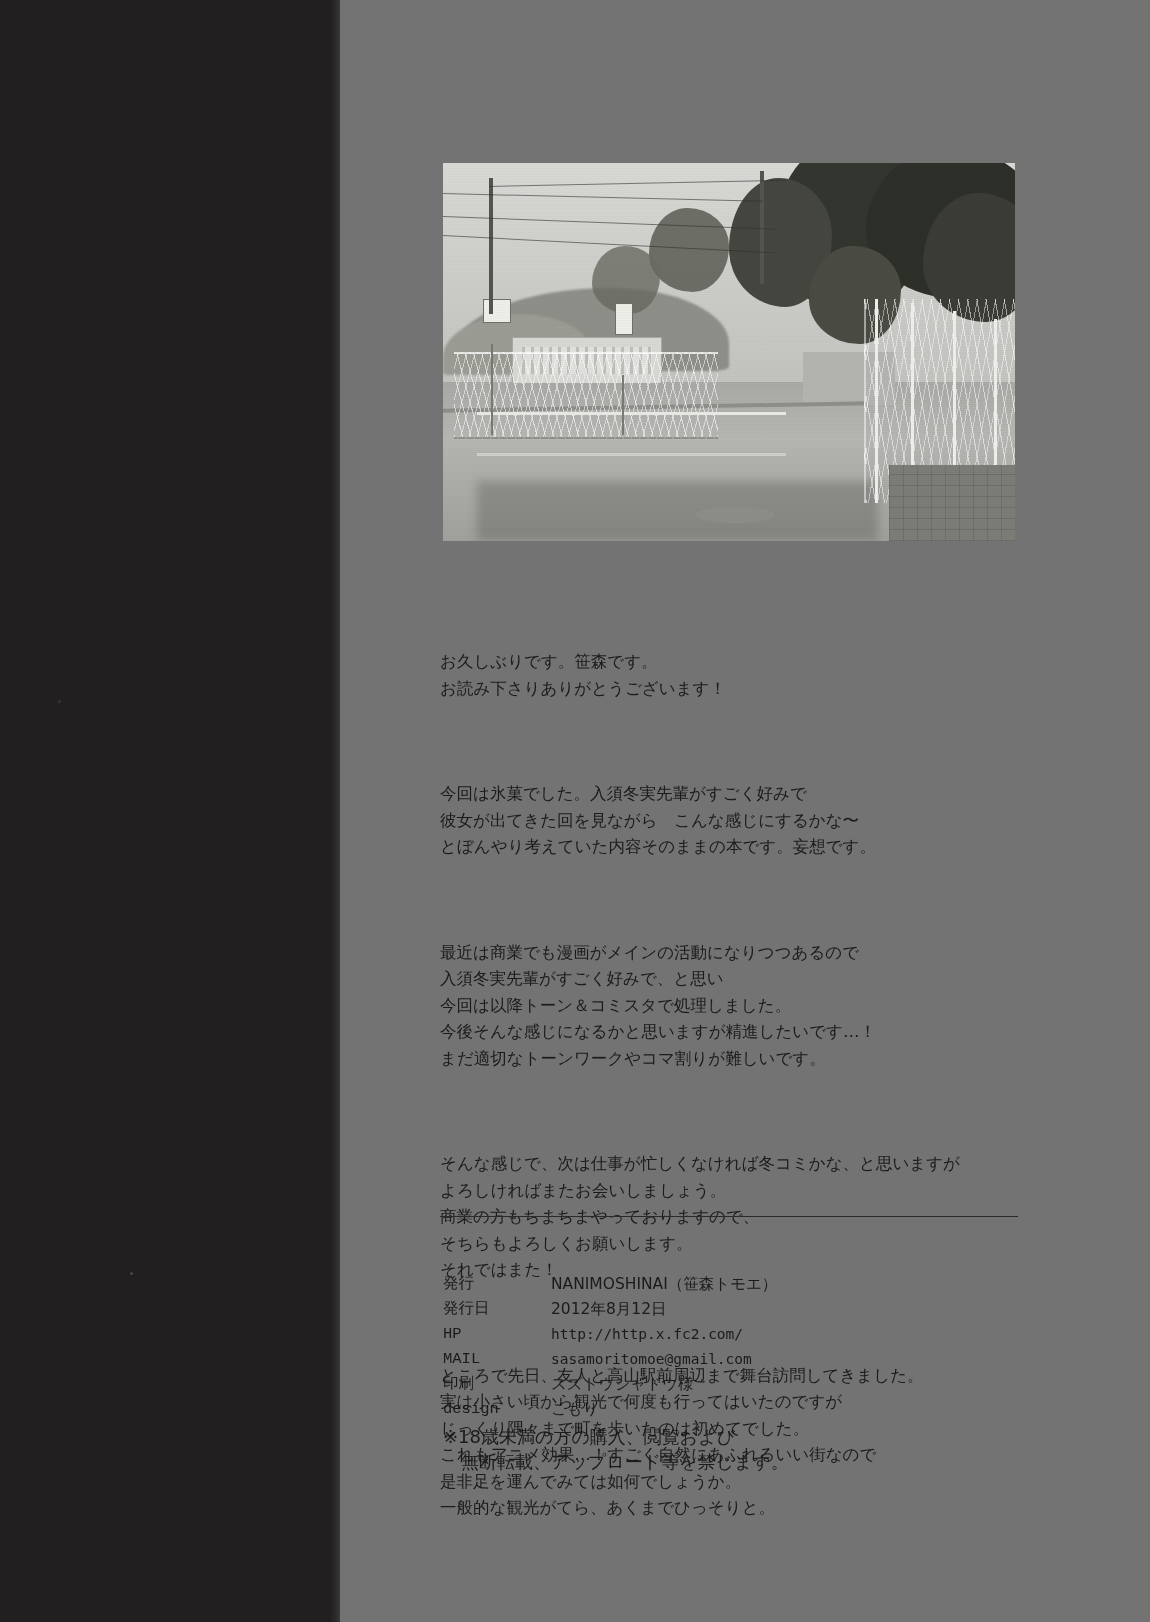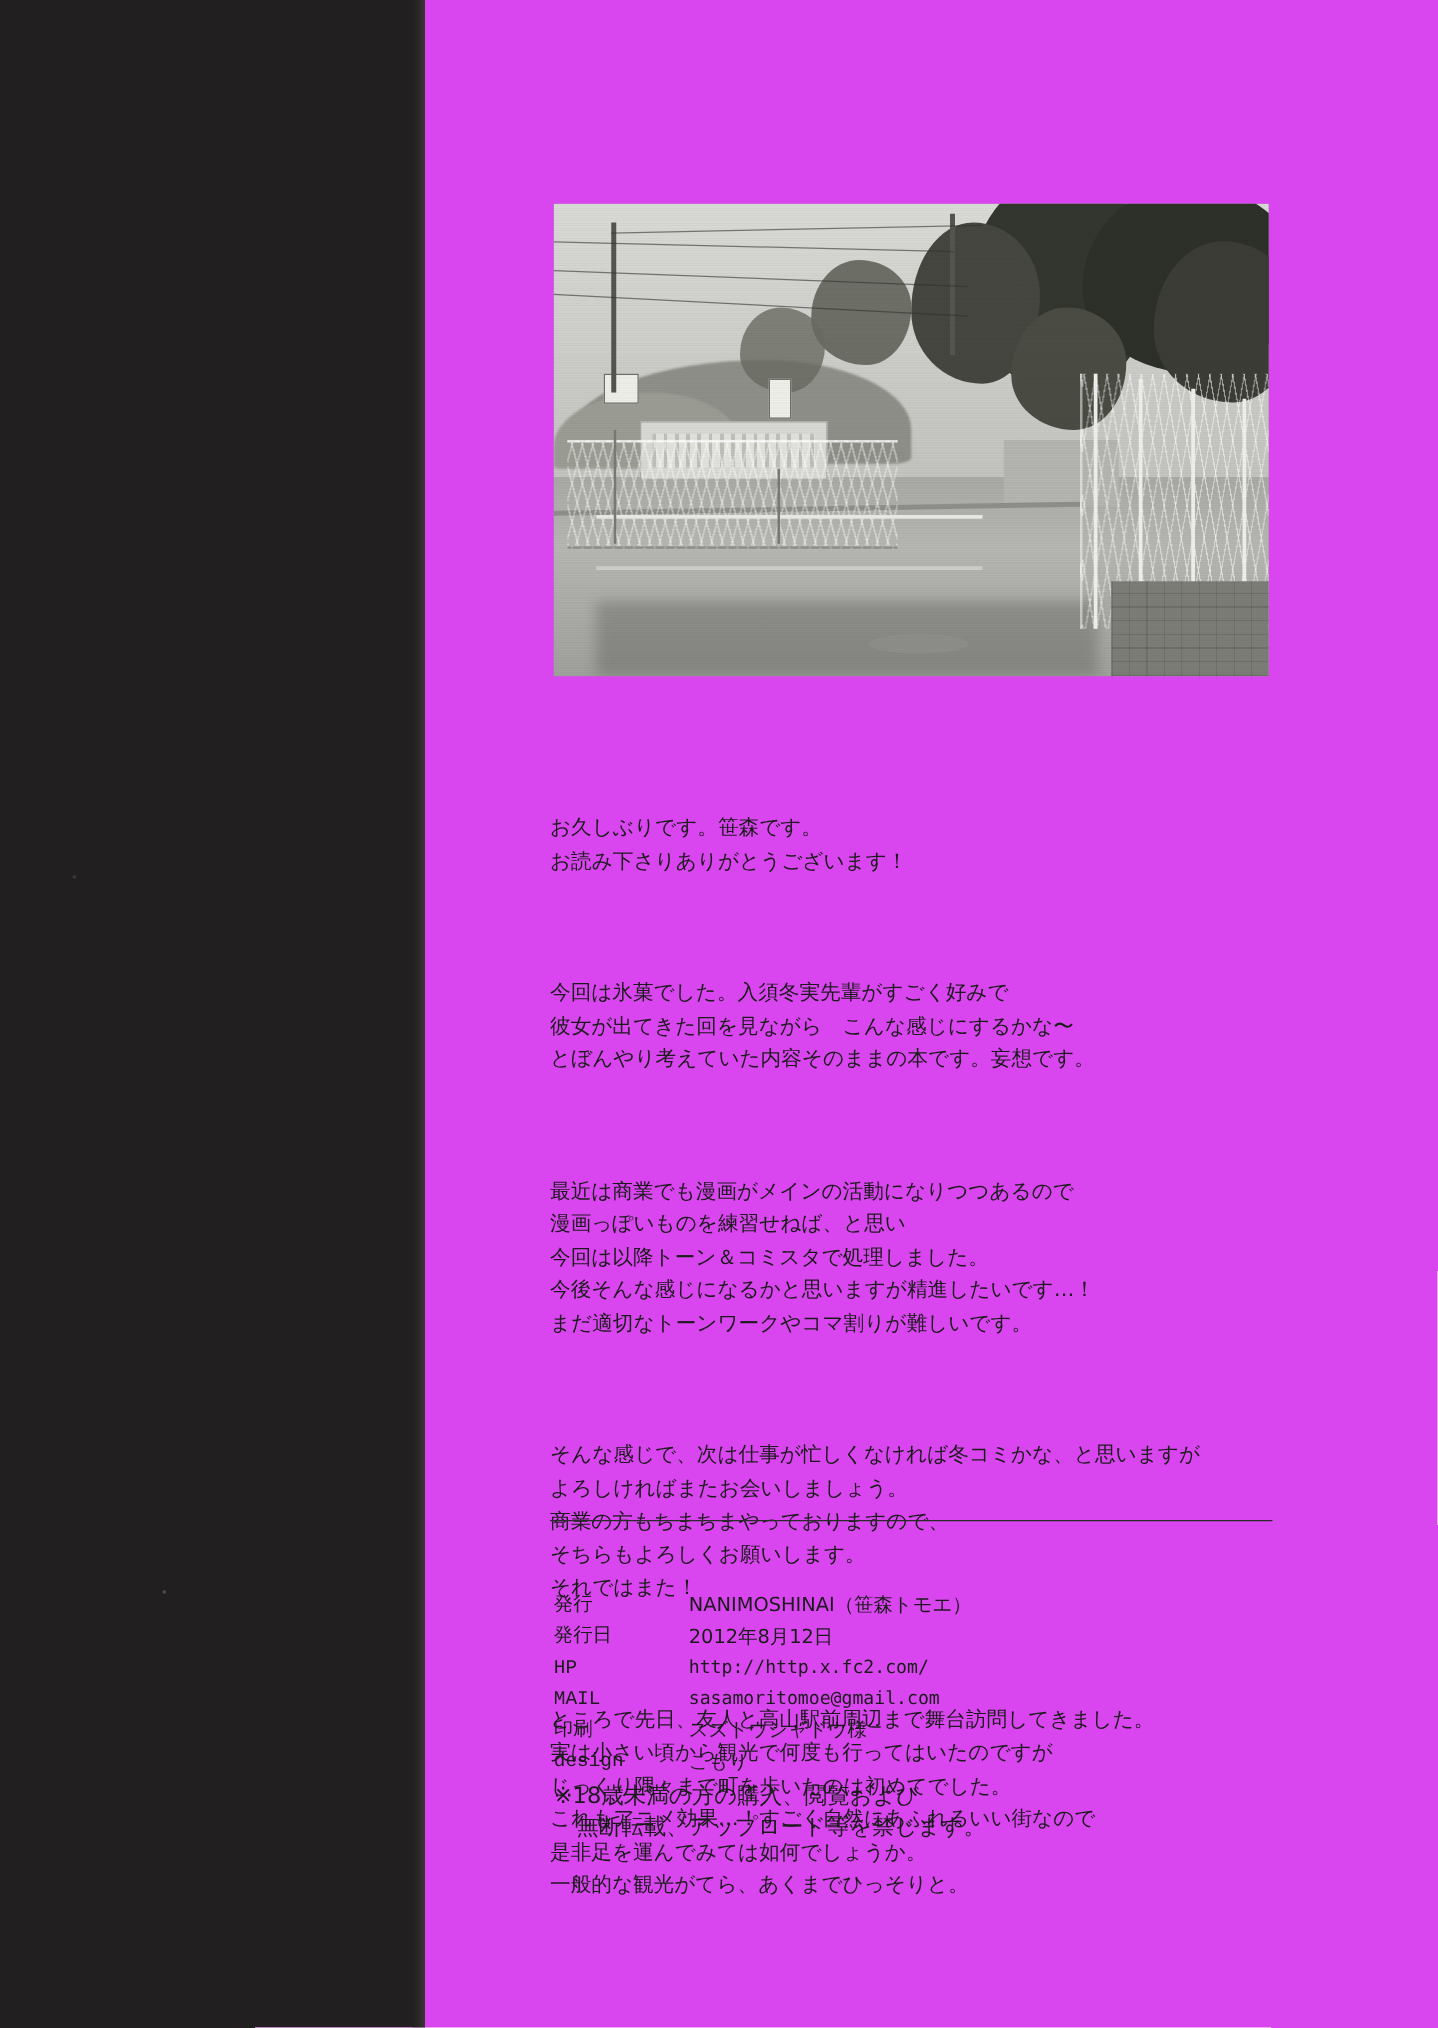--- a/index.html
+++ b/index.html
@@ -10,21 +10,21 @@
   body {
     width: 1150px;
     height: 1622px;
     position: relative;
     font-family: "Liberation Sans", sans-serif;
     overflow: hidden;
   }
   .page {
     position: absolute;
     inset: 0;
-    background: #d946ef;
+    background: #737373;
   }
   
   .spine {
     position: absolute;
     left: 0;
     top: 0;
     width: 340px;
     height: 1622px;
     background: #211f1f;
   }
@@ -347,21 +347,21 @@
 
   <div class="watermark"></div>
 
   <div class="afterword">
     <p>お久しぶりです。笹森です。
 お読み下さりありがとうございます！</p>
     <p>今回は氷菓でした。入須冬実先輩がすごく好みで
 彼女が出てきた回を見ながら　こんな感じにするかな〜
 とぼんやり考えていた内容そのままの本です。妄想です。</p>
     <p>最近は商業でも漫画がメインの活動になりつつあるので
-漫画っぽいものを練習せねば、と思い
+入須冬実先輩がすごく好みで、と思い
 今回は以降トーン＆コミスタで処理しました。
 今後そんな感じになるかと思いますが精進したいです…！
 まだ適切なトーンワークやコマ割りが難しいです。</p>
     <p>そんな感じで、次は仕事が忙しくなければ冬コミかな、と思いますが
 よろしければまたお会いしましょう。
 商業の方もちまちまやっておりますので、
 そちらもよろしくお願いします。
 それではまた！</p>
     <p>ところで先日、友人と高山駅前周辺まで舞台訪問してきました。
 実は小さい頃から観光で何度も行ってはいたのですが

